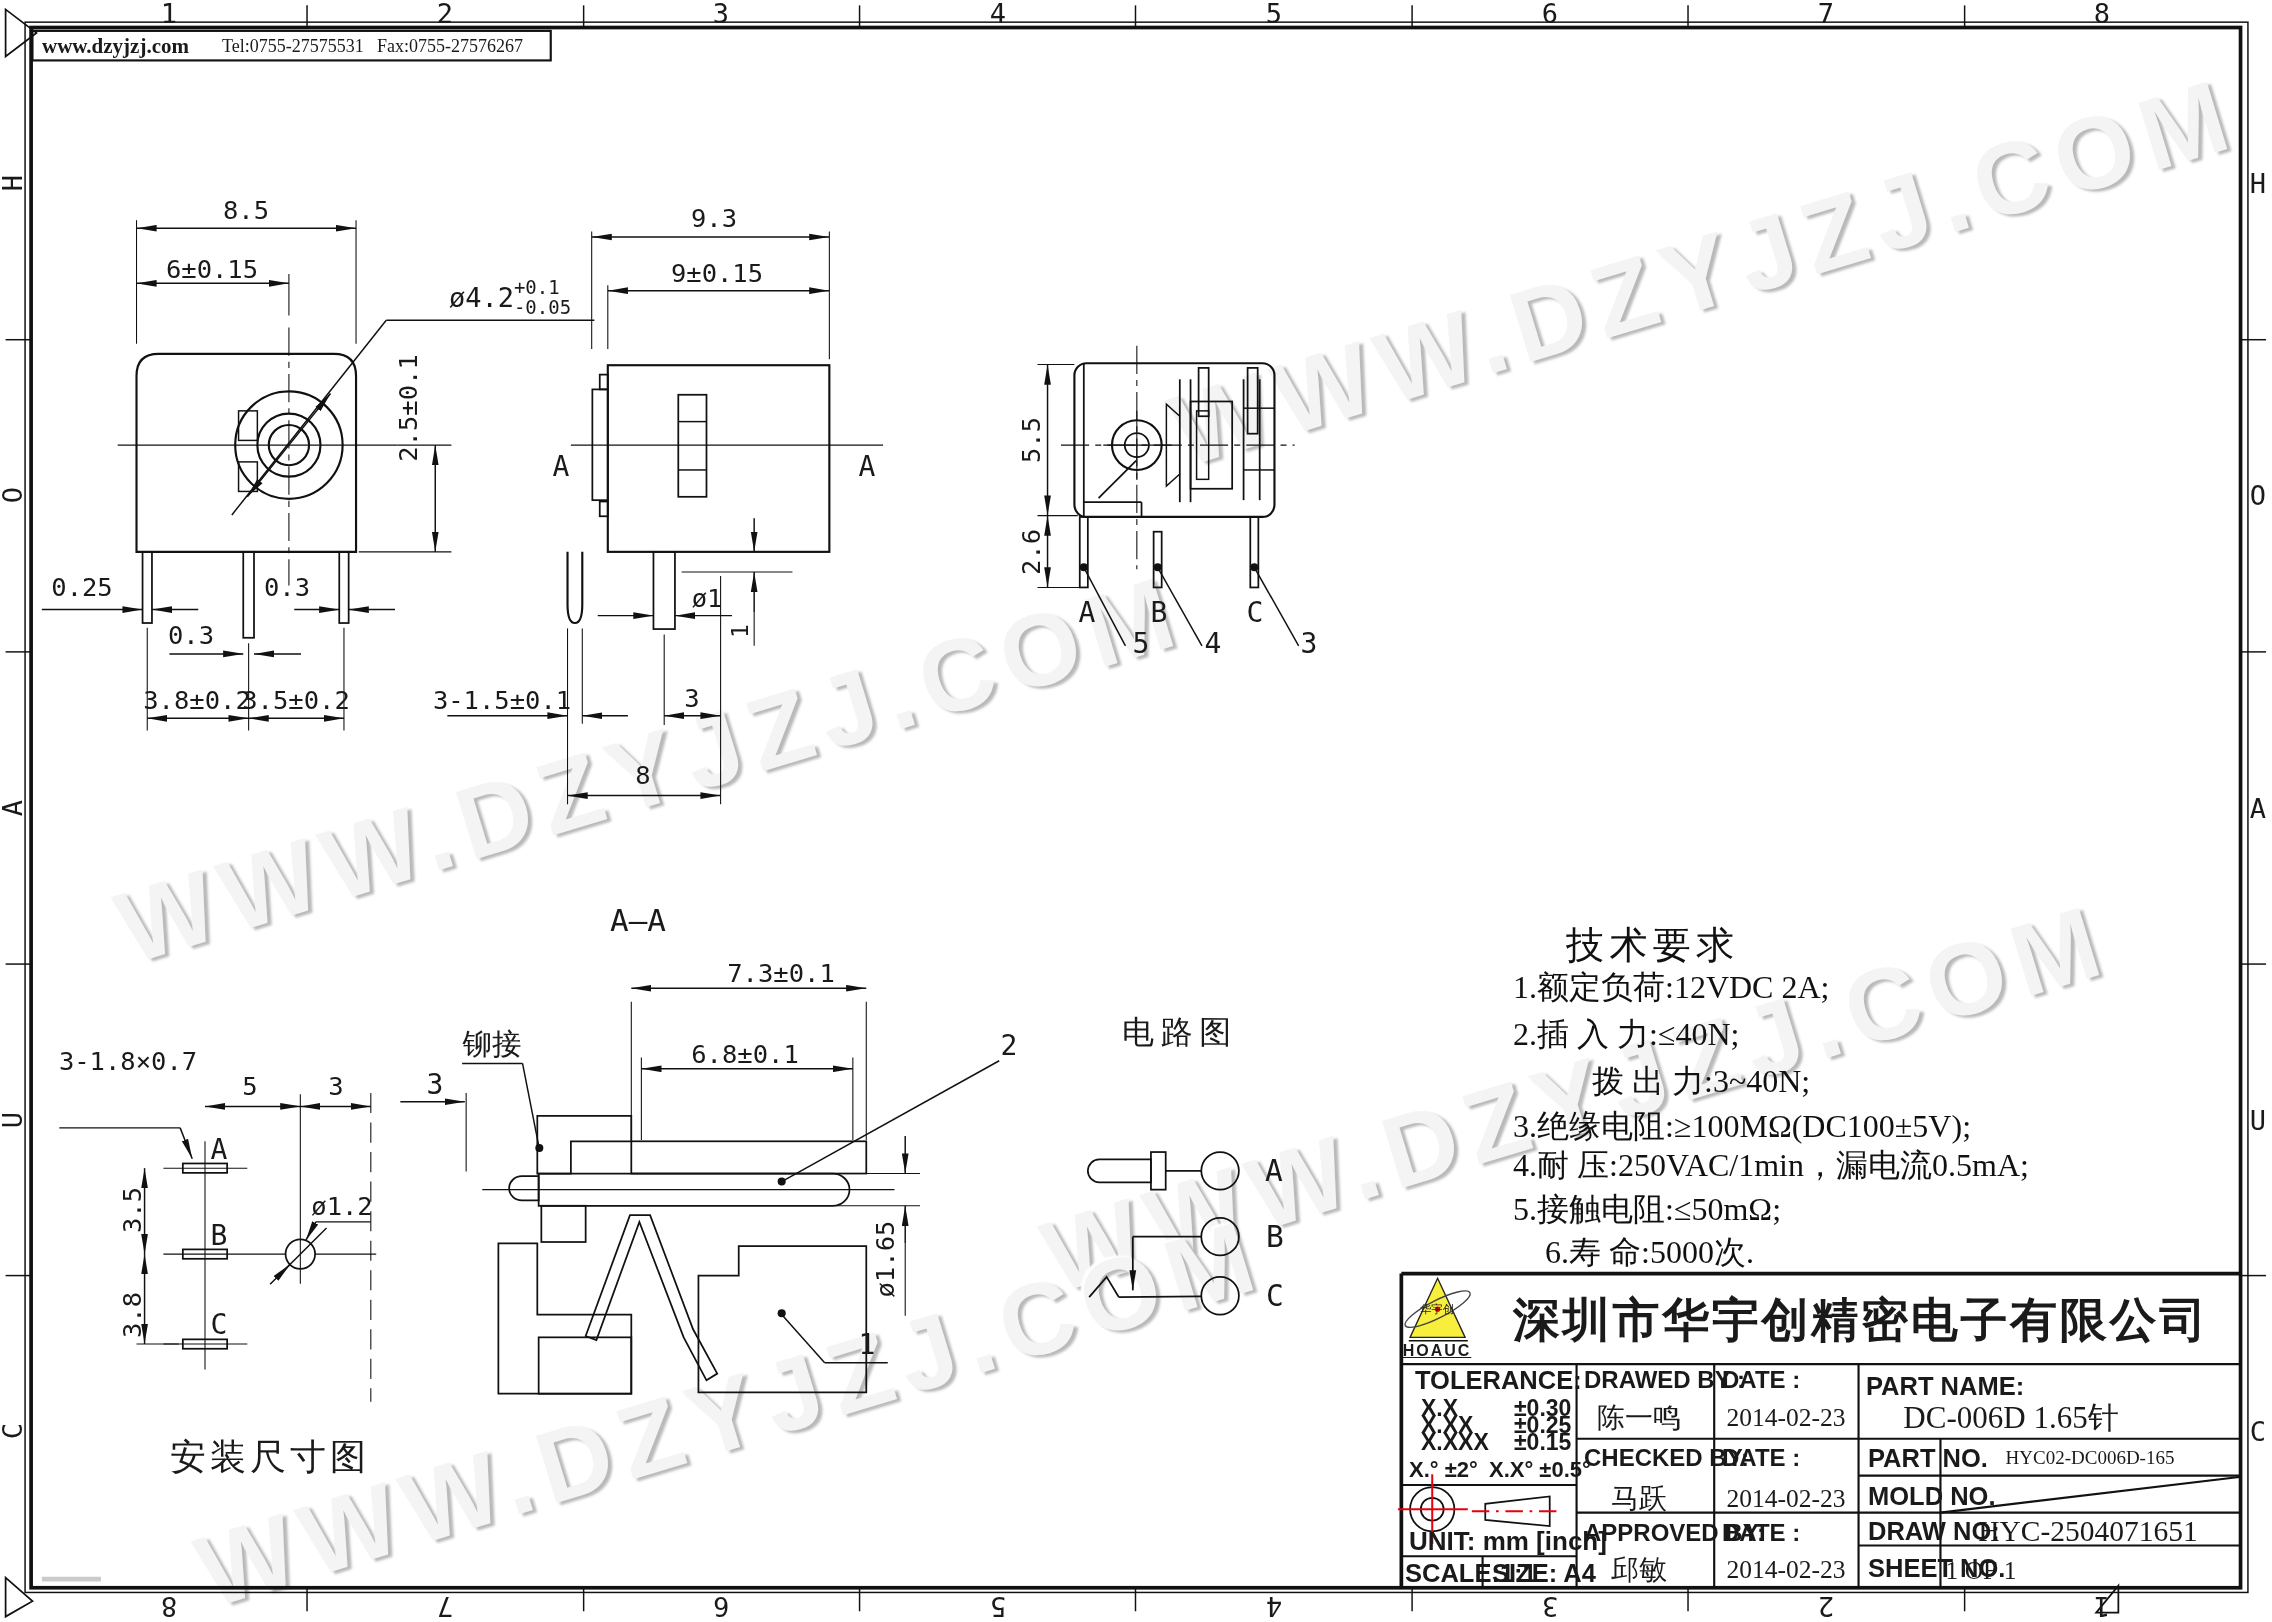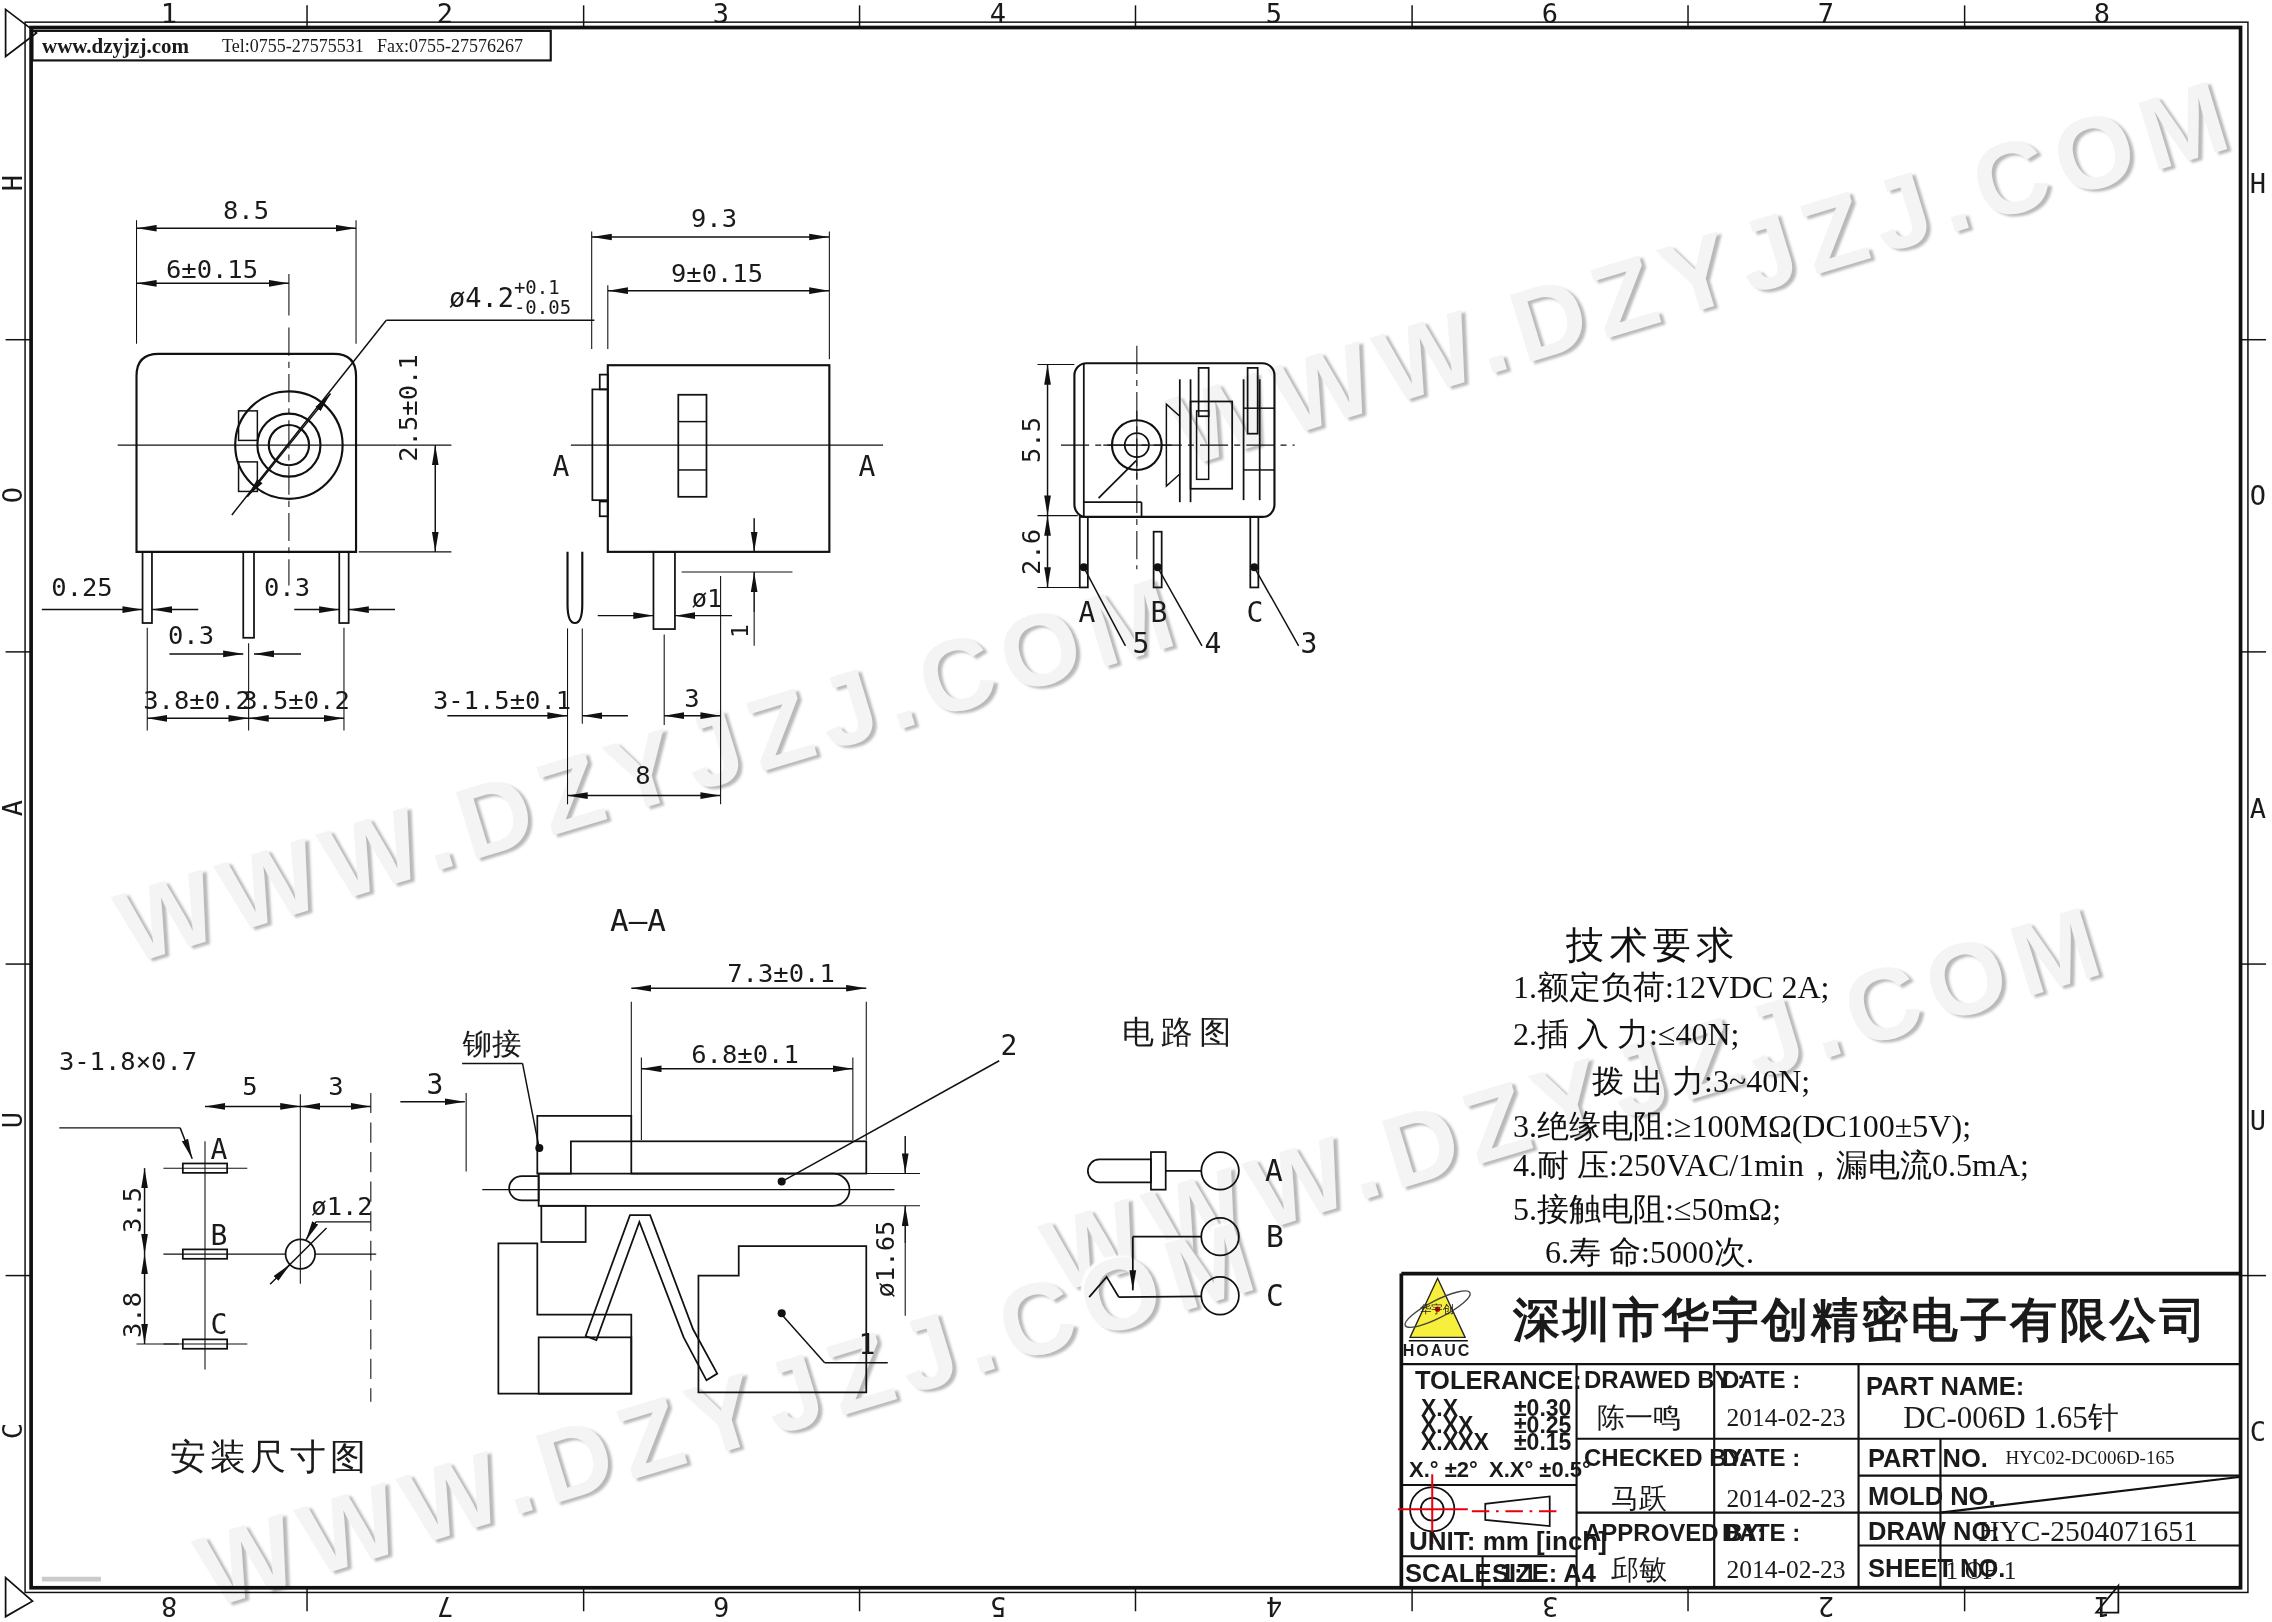--- a/index.html
+++ b/index.html
@@ -401,21 +401,21 @@
 <div class="tech" style="left:1513px;top:988px;">1.额定负荷:12VDC 2A;</div>
 <div class="tech" style="left:1513px;top:1035px;">2.插 入 力:≤40N;</div>
 <div class="tech" style="left:1548px;top:1082px;margin-left:44px;">拨 出 力:3~40N;</div>
 <div class="tech" style="left:1513px;top:1127px;">3.绝缘电阻:≥100MΩ(DC100±5V);</div>
 <div class="tech" style="left:1513px;top:1166px;">4.耐    压:250VAC/1min，漏电流0.5mA;</div>
 <div class="tech" style="left:1513px;top:1210px;">5.接触电阻:≤50mΩ;</div>
 <div class="tech" style="left:1513px;top:1253px;margin-left:32px;">6.寿    命:5000次.</div>
 
 <div class="lbl cn bold" style="left:1861px;top:1320px;font-size:47px;letter-spacing:2.7px;">深圳市华宇创精密电子有限公司</div>
 <div class="lbl cn" style="left:1437px;top:1309px;font-size:11.4px;color:#222;">华宇创</div>
-<div class="lbl sans bold" style="left:1437px;top:1351px;font-size:16px;letter-spacing:2px;">HOAUC</div>
+<div class="lbl sans bold" style="left:1437px;top:1351px;font-size:16px;letter-spacing:2px;text-decoration:underline;">HOAUC</div>
 
 <div class="lla tb-label" style="left:1415px;top:1380px;font-size:25.5px;">TOLERANCE:</div>
 <div class="lla tb-label" style="left:1421px;top:1408px;font-size:23px;">X.X</div>
 <div class="lla tb-label" style="left:1514px;top:1408px;font-size:23px;">±0.30</div>
 <div class="lla tb-label" style="left:1421px;top:1425px;font-size:23px;">X.XX</div>
 <div class="lla tb-label" style="left:1514px;top:1425px;font-size:23px;">±0.25</div>
 <div class="lla tb-label" style="left:1421px;top:1442px;font-size:23px;">X.XXX</div>
 <div class="lla tb-label" style="left:1514px;top:1442px;font-size:23px;">±0.15</div>
 <div class="lla tb-label" style="left:1409px;top:1470px;font-size:22px;">X.°  ±2°</div>
 <div class="lla tb-label" style="left:1489px;top:1470px;font-size:22px;">X.X°  ±0.5°</div>

